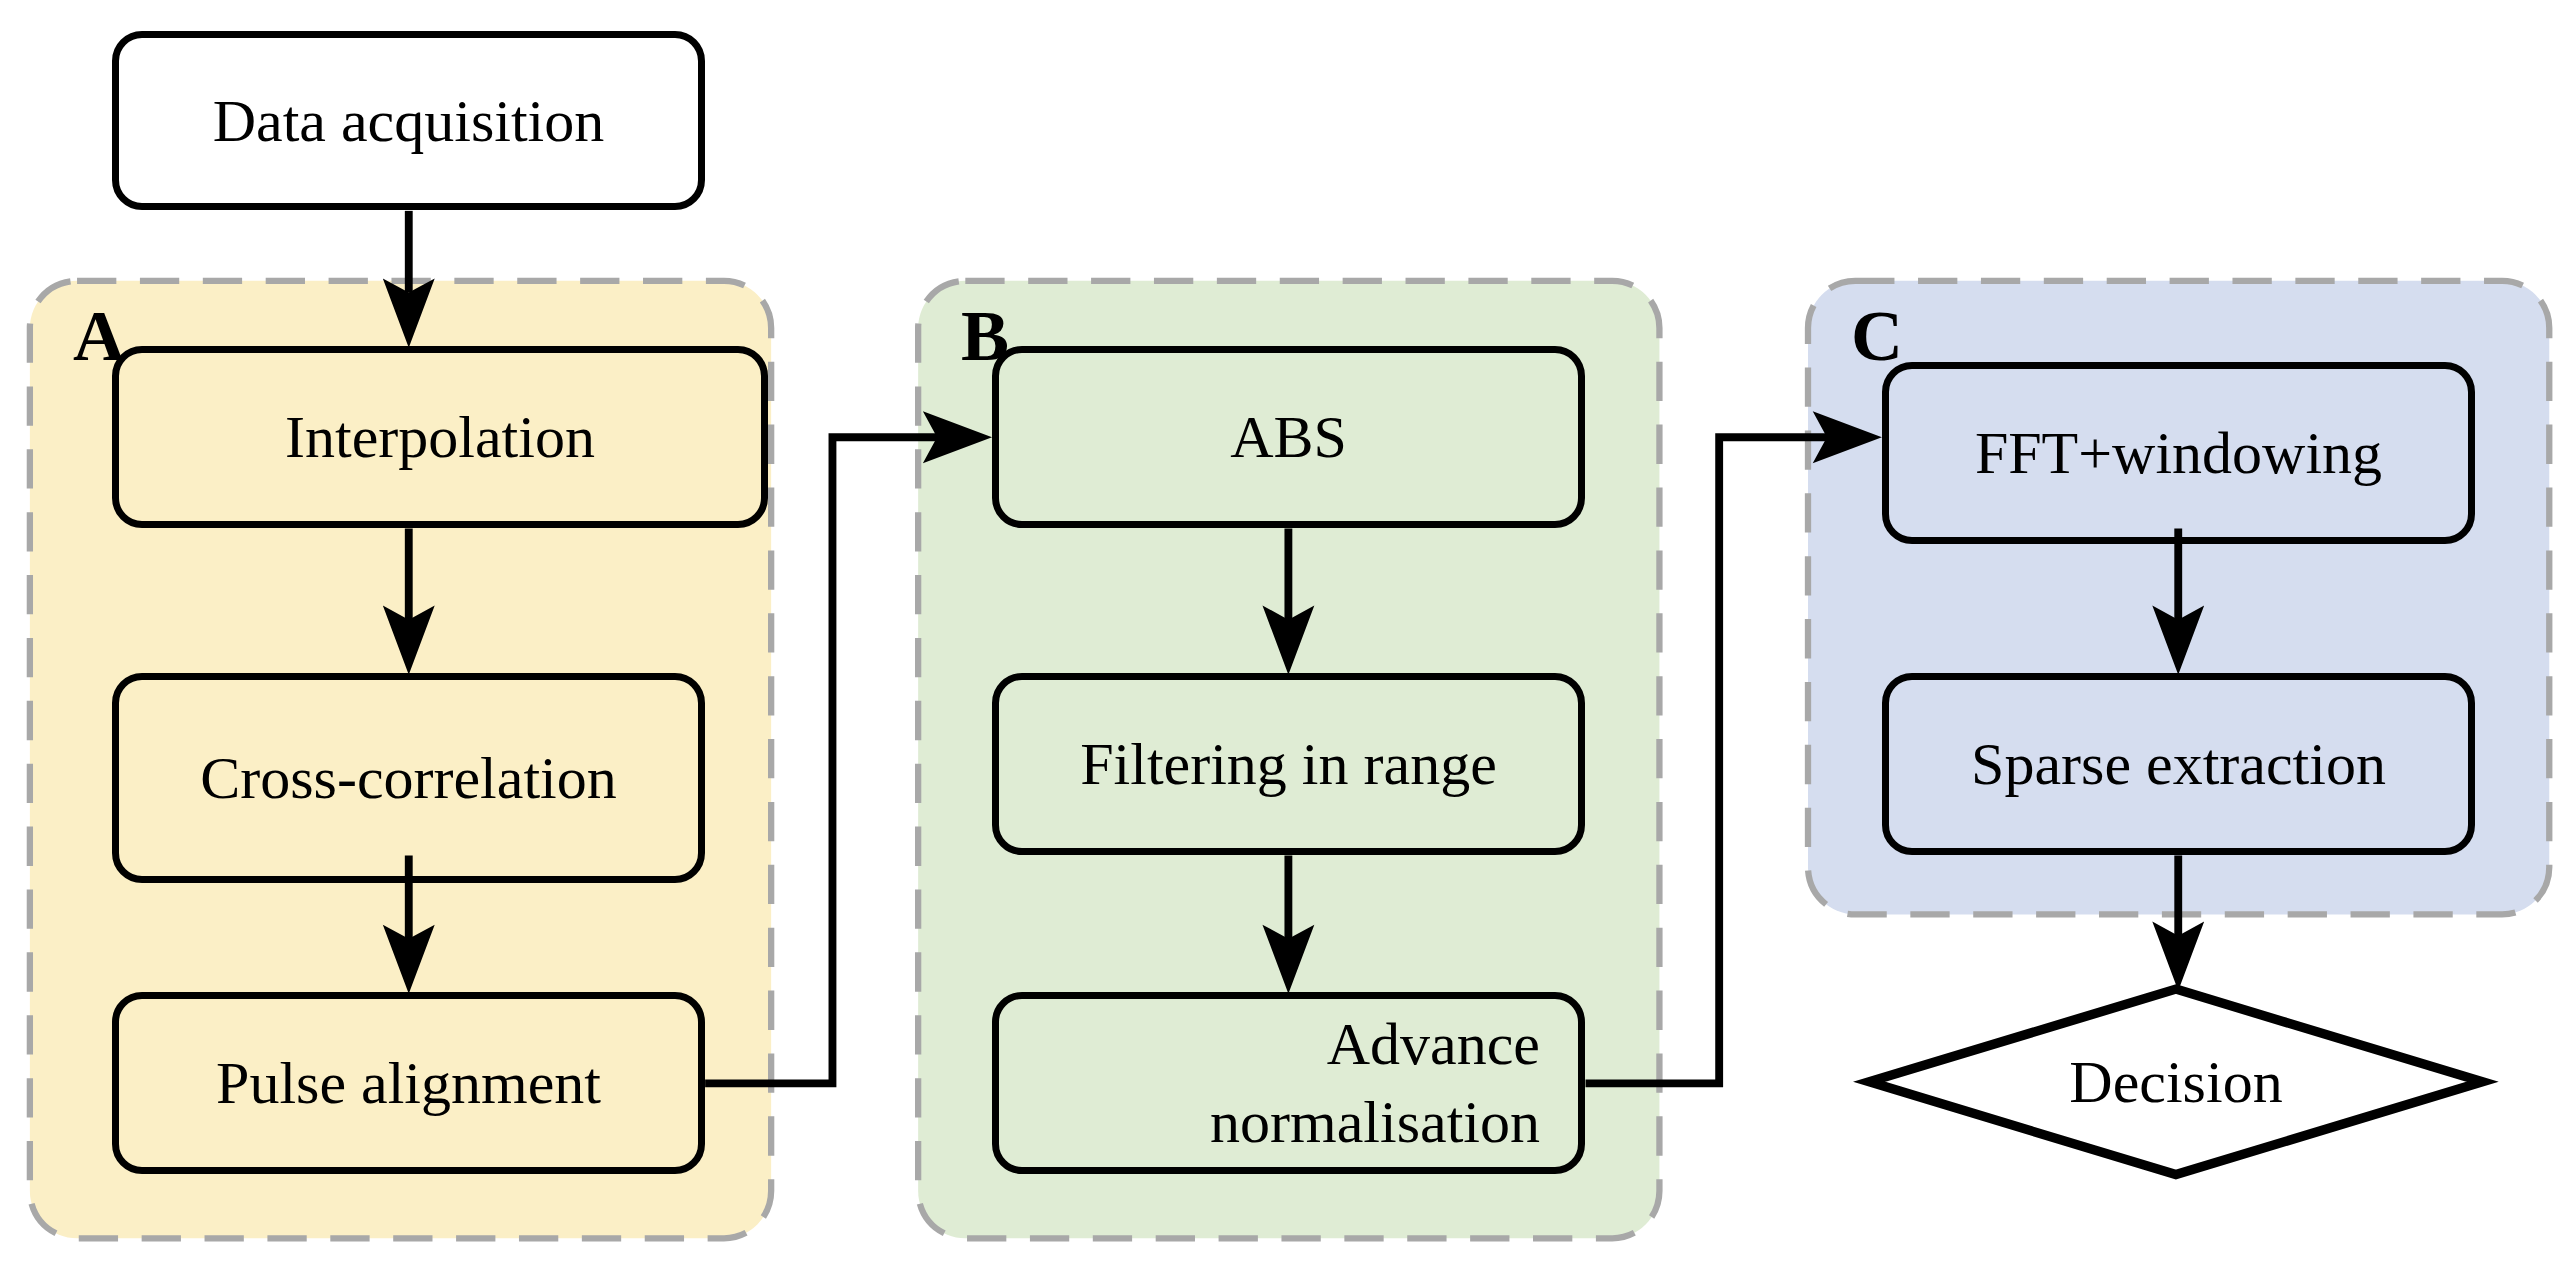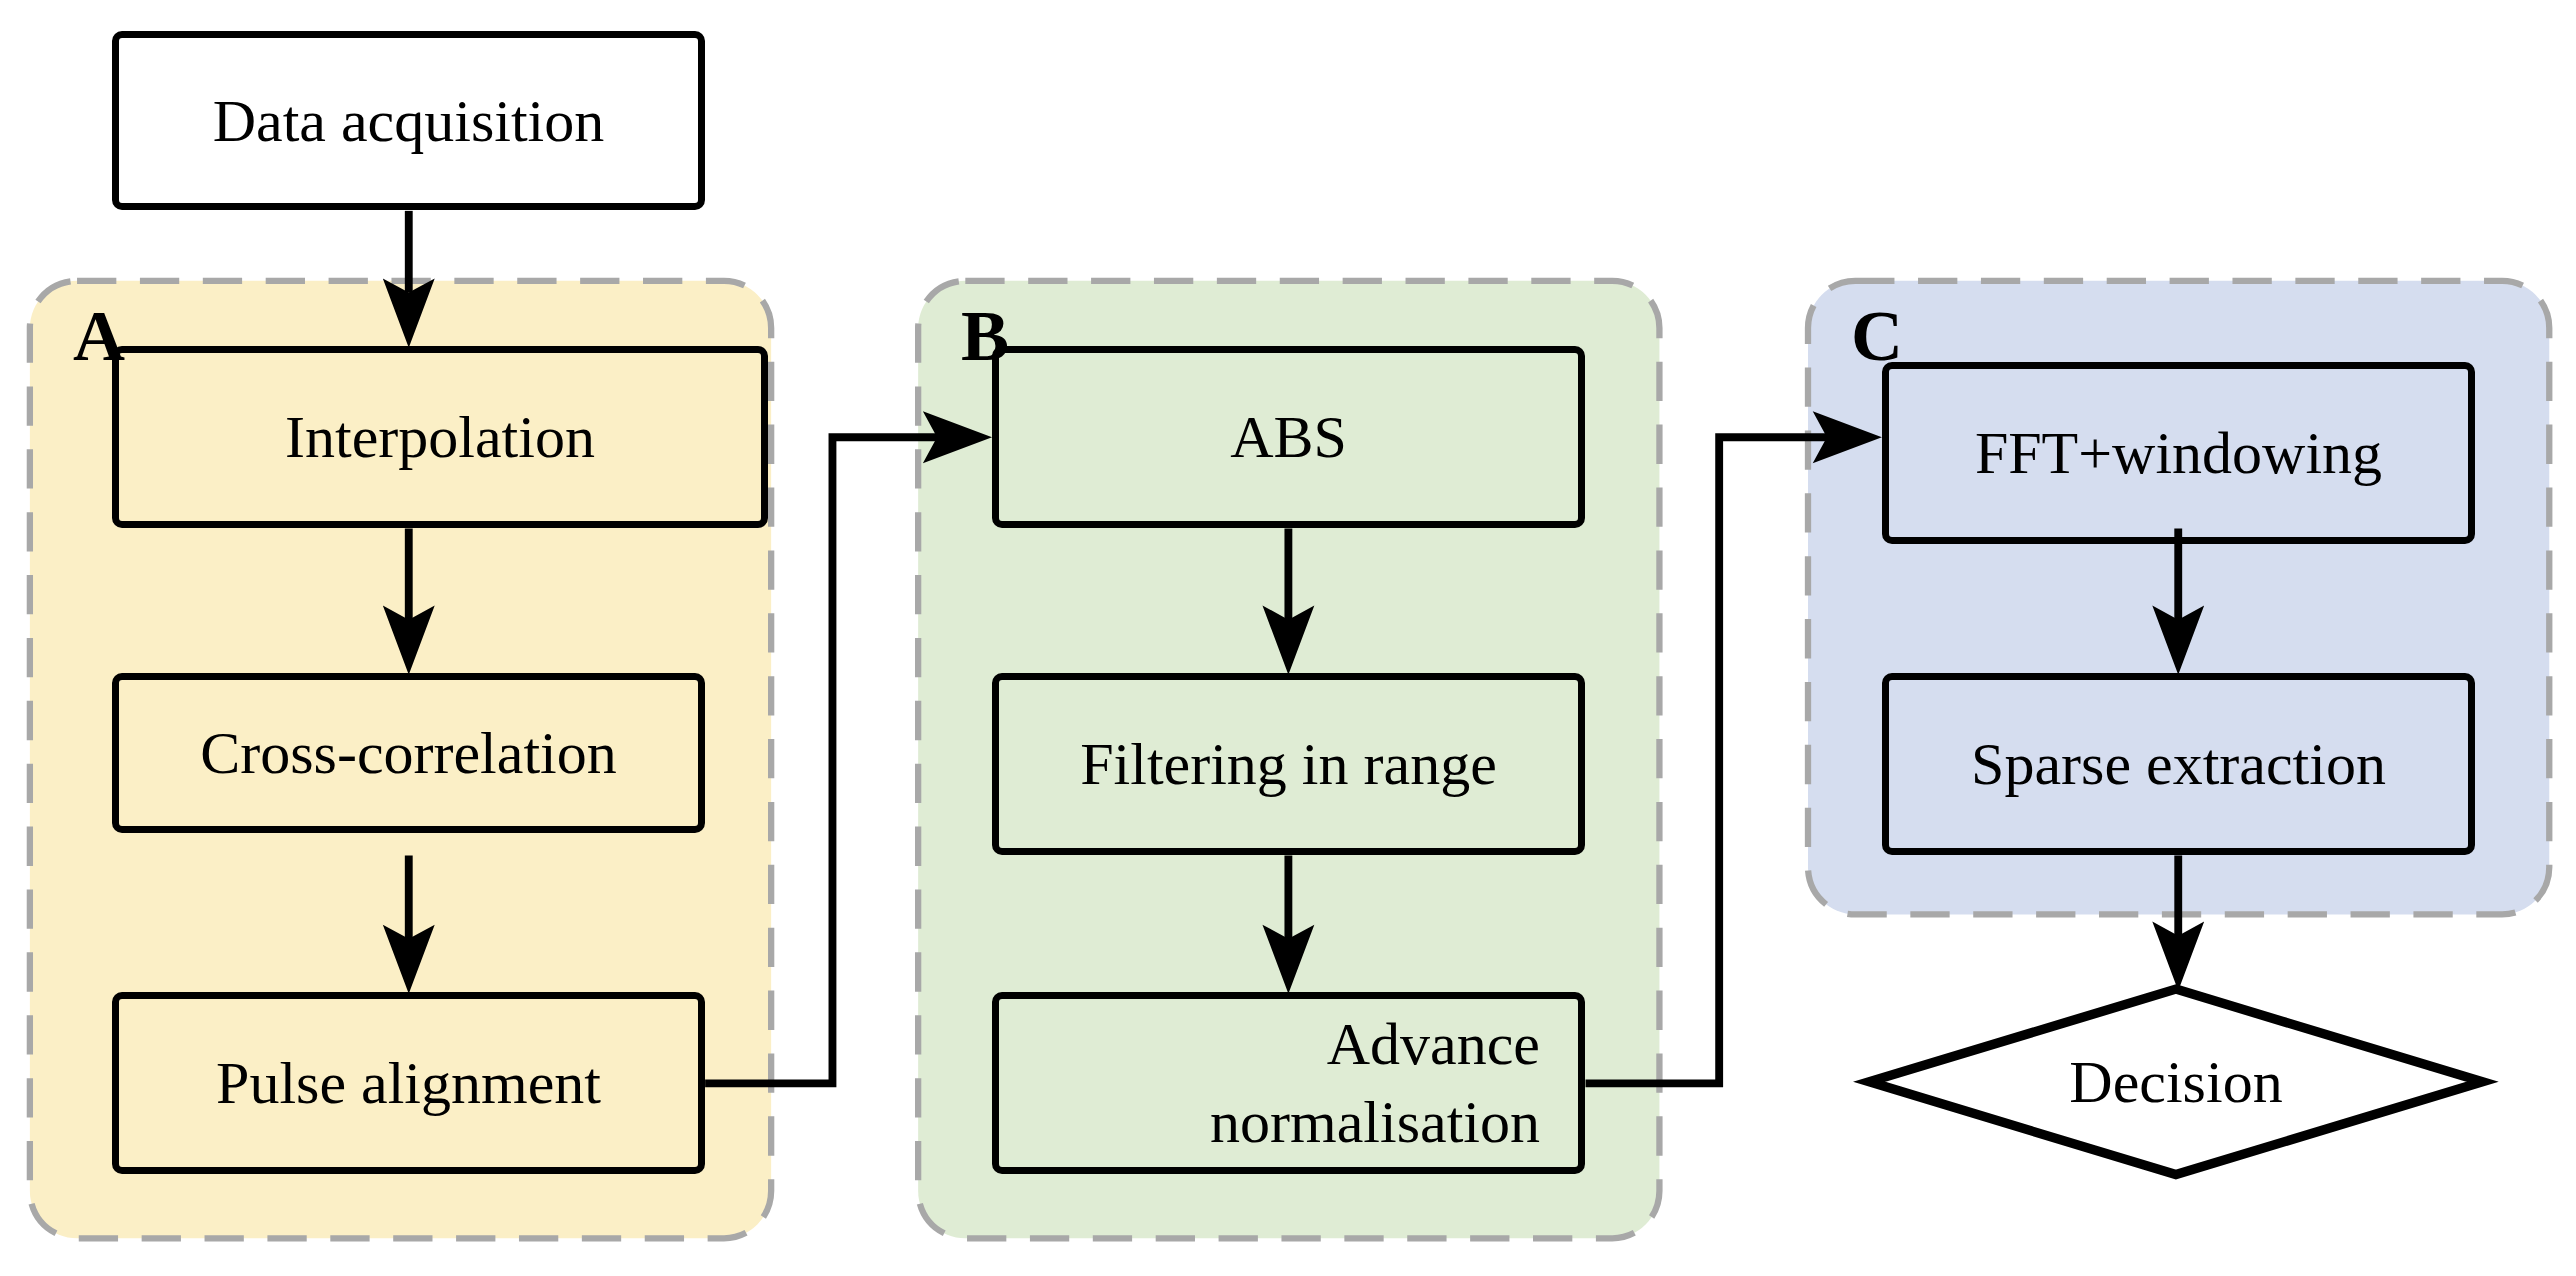--- a/index.html
+++ b/index.html
@@ -7,21 +7,21 @@
     position:relative;
     width:2576px;height:1277px;
     background:#ffffff;
     font-family:"Liberation Serif", serif;
     color:#000;
     overflow:hidden;
   }
   svg.layer{position:absolute;left:0;top:0;width:2576px;height:1277px;}
   .node{
     position:absolute;box-sizing:border-box;
-    border:7.9px solid #000;border-radius:10px;
+    border:7.9px solid #000;border-radius:30px;
     display:flex;align-items:center;justify-content:center;
     text-align:center;font-size:60px;line-height:1.3;
     background:transparent;
   }
   .node.solid{background:#ffffff;}
   .glabel{
     position:absolute;font-size:72px;font-weight:bold;line-height:1;
   }
   .decision-text{
     position:absolute;display:flex;align-items:center;justify-content:center;
@@ -73,21 +73,21 @@
   <div class="glabel" style="left:961px;top:300px;">B</div>
   <div class="glabel" style="left:1851px;top:300px;">C</div>
 
   <div class="node solid" style="left:112px;top:31px;width:593px;height:179px;">
     <span>Data acquisition</span>
   </div>
 
   <div class="node" style="left:112px;top:346px;width:656px;height:182px;">
     <span>Interpolation</span>
   </div>
-  <div class="node" style="left:112px;top:673px;width:593px;height:160px;">
+  <div class="node" style="left:112px;top:673px;width:593px;height:210px;">
     <span>Cross-correlation</span>
   </div>
   <div class="node" style="left:112px;top:992px;width:593px;height:182px;">
     <span>Pulse alignment</span>
   </div>
 
   <div class="node" style="left:992px;top:673px;width:593px;height:182px;">
     <span>Filtering in range</span>
   </div>
   <div class="node" style="left:992px;top:346px;width:593px;height:182px;">

